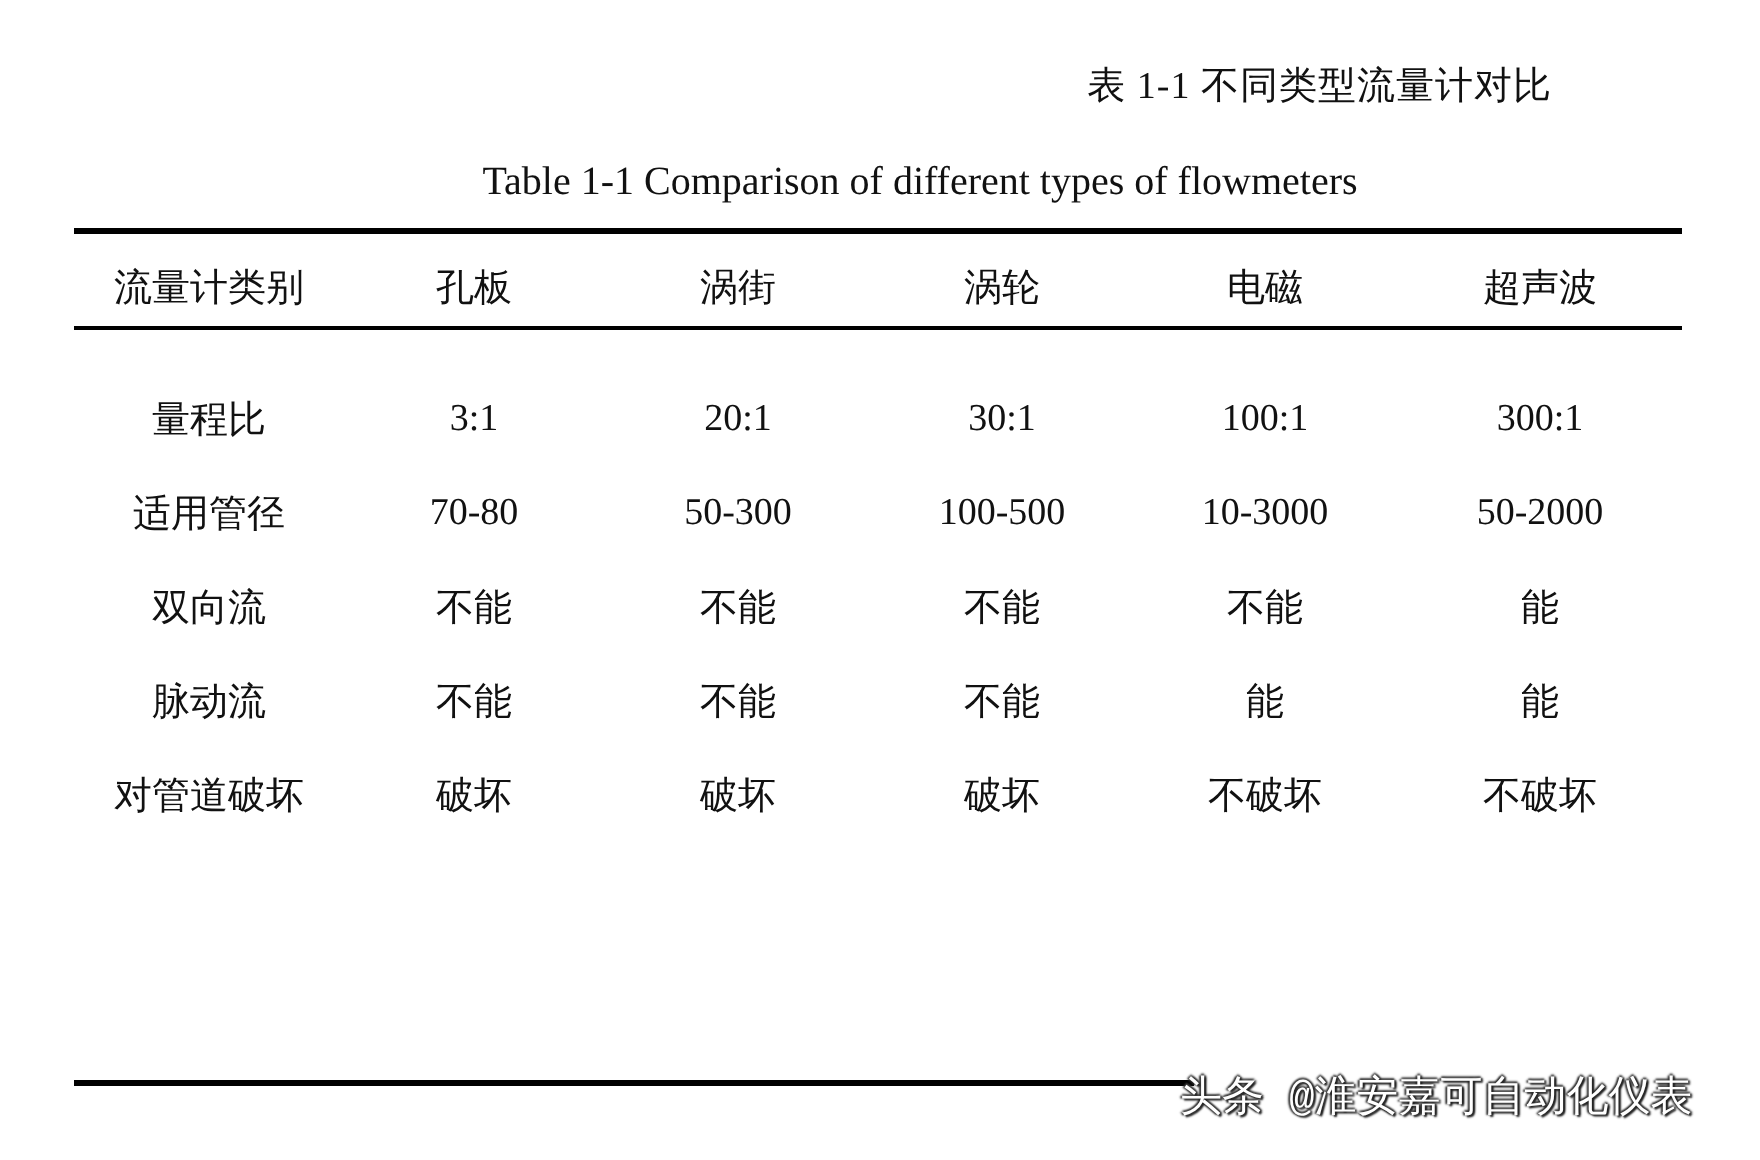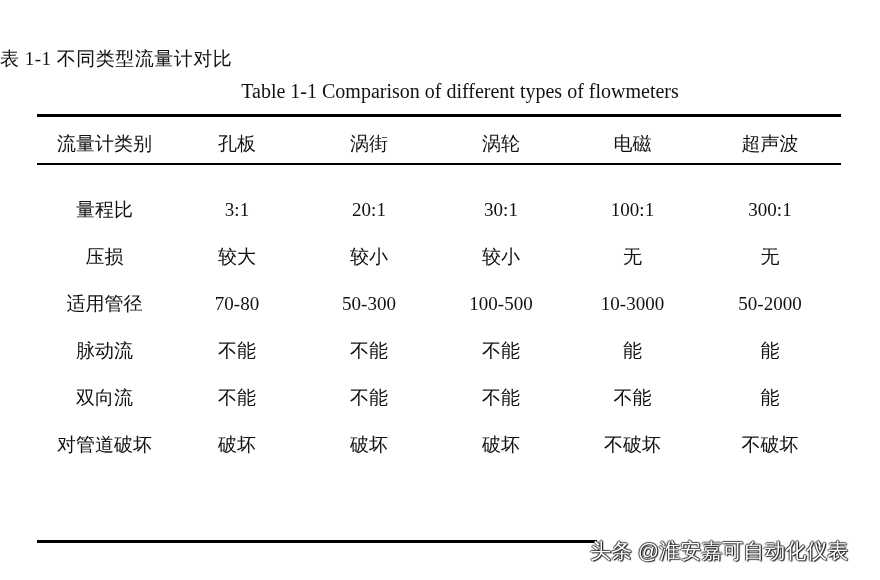--- a/index.html
+++ b/index.html
@@ -12,22 +12,22 @@
       height: 580px;
       position: relative;
       overflow: hidden;
       font-family: "DejaVu Serif", "Liberation Serif", serif;
       color: #111111;
     }
     .title-cn {
       position: absolute;
       left: 0;
       width: 776px;
-      top: 46px;
-      text-align: left;
+      top: 31px;
+      text-align: right;
       font-size: 19px;
       line-height: 26px;
       font-family: "Liberation Serif", "DejaVu Serif", serif;
       letter-spacing: 0.5px;
     }
     .title-en {
       position: absolute;
       left: 0;
       width: 920px;
       top: 78px;
@@ -75,21 +75,21 @@
     col.c1 { width: 130px; }
     col.c2 { width: 134px; }
     col.c3 { width: 130px; }
     col.c4 { width: 133px; }
     col.c5 { width: 142px; }
 
     .watermark {
       position: absolute;
       left: 590px;
       top: 536px;
-      font-family: Liberation Sans, sans-serif;
+      font-family: Liberation Mono, monospace;
       font-size: 21px;
       line-height: 30px;
       color: #ffffff;
       text-shadow: 1px 1px 1px #222, -1px 0 1px #333, 0 -1px 1px #444, 1px 0 1px #222;
       letter-spacing: 0px;
       white-space: nowrap;
     }
   </style>
 </head>
 <body>
@@ -123,49 +123,41 @@
   <tbody>
     <tr>
       <td>量程比</td>
       <td>3:1</td>
       <td>20:1</td>
       <td>30:1</td>
       <td>100:1</td>
       <td>300:1</td>
     </tr>
     <tr>
-      <td>压损</td>
-      <td>较大</td>
-      <td>较小</td>
-      <td>较小</td>
-      <td>无</td>
-      <td>无</td>
-    </tr>
-    <tr>
       <td>适用管径</td>
       <td>70-80</td>
       <td>50-300</td>
       <td>100-500</td>
       <td>10-3000</td>
       <td>50-2000</td>
     </tr>
     <tr>
+      <td>双向流</td>
+      <td>不能</td>
+      <td>不能</td>
+      <td>不能</td>
+      <td>不能</td>
+      <td>能</td>
+    </tr>
+    <tr>
       <td>脉动流</td>
       <td>不能</td>
       <td>不能</td>
       <td>不能</td>
       <td>能</td>
-      <td>能</td>
-    </tr>
-    <tr>
-      <td>双向流</td>
-      <td>不能</td>
-      <td>不能</td>
-      <td>不能</td>
-      <td>不能</td>
       <td>能</td>
     </tr>
     <tr>
       <td>对管道破坏</td>
       <td>破坏</td>
       <td>破坏</td>
       <td>破坏</td>
       <td>不破坏</td>
       <td>不破坏</td>
     </tr>

